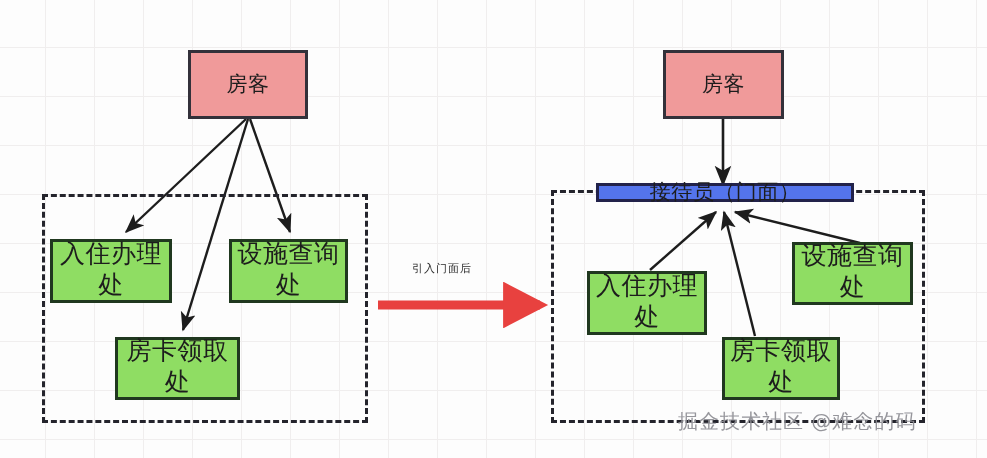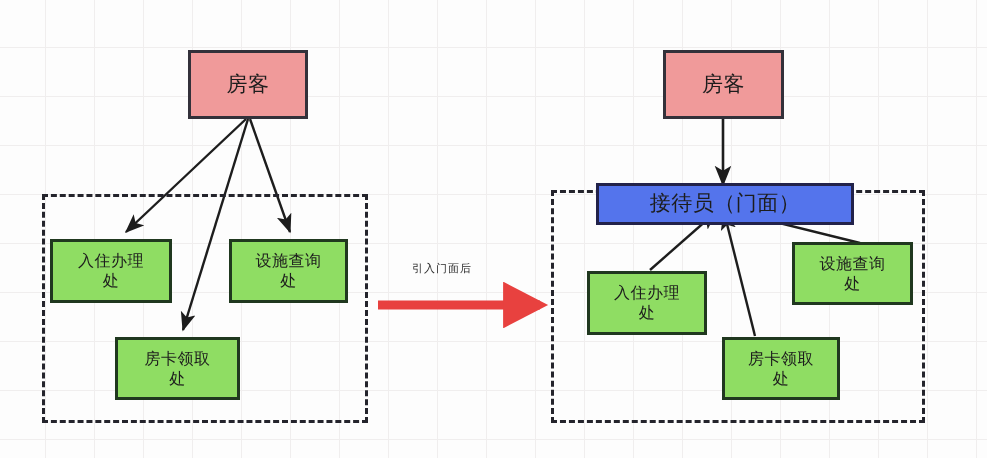--- a/index.html
+++ b/index.html
@@ -27,21 +27,21 @@
     align-items:center;
     justify-content:center;
     text-align:center;
     line-height:1.22;
     color:#1d1d1d;
     border:3px solid #2b2b33;
     z-index:5;
     letter-spacing:0.5px;
   }
   .node-pink{background:#f09a9a;border-color:#33313a;font-size:21px;}
-  .node-green{background:#8fdd63;border-color:#20381f;font-size:16px;}
+  .node-green{background:#8fdd63;border-color:#20381f;font-size:25px;align-items:flex-end;}
   .node-blue{background:#5474ec;border-color:#22224a;font-size:21px;}
   .group-box{
     position:absolute;
     box-sizing:border-box;
     border:3px dashed #24242c;
     z-index:1;
     background:transparent;
   }
   .edge-label{
     position:absolute;
@@ -122,30 +122,31 @@
   </div>
 
   <div class="edge-label" style="left:412px;top:261px;">引入门面后</div>
 
   <div class="group-box" style="left:551px;top:190px;width:374px;height:233px;"></div>
 
   <div class="node node-pink" style="left:663px;top:50px;width:121px;height:69px;">
     <span>房客</span>
   </div>
 
-  <div class="node node-blue" style="left:596px;top:183px;width:258px;height:42px;">
+  <div class="node node-blue" style="left:596px;top:183px;width:258px;height:19px;">
     <span>接待员（门面）</span>
   </div>
 
   <div class="node node-green" style="left:587px;top:271px;width:120px;height:64px;">
     <span class="ml">入住办理<br>处</span>
   </div>
 
   <div class="node node-green" style="left:792px;top:242px;width:121px;height:63px;">
     <span class="ml">设施查询<br>处</span>
   </div>
 
   <div class="node node-green" style="left:722px;top:337px;width:118px;height:63px;">
     <span class="ml">房卡领取<br>处</span>
   </div>
 
+  <div class="watermark-main" style="left:678px;top:408px;">掘金技术社区 @难念的码</div>
 
 </div>
 
 </body></html>

